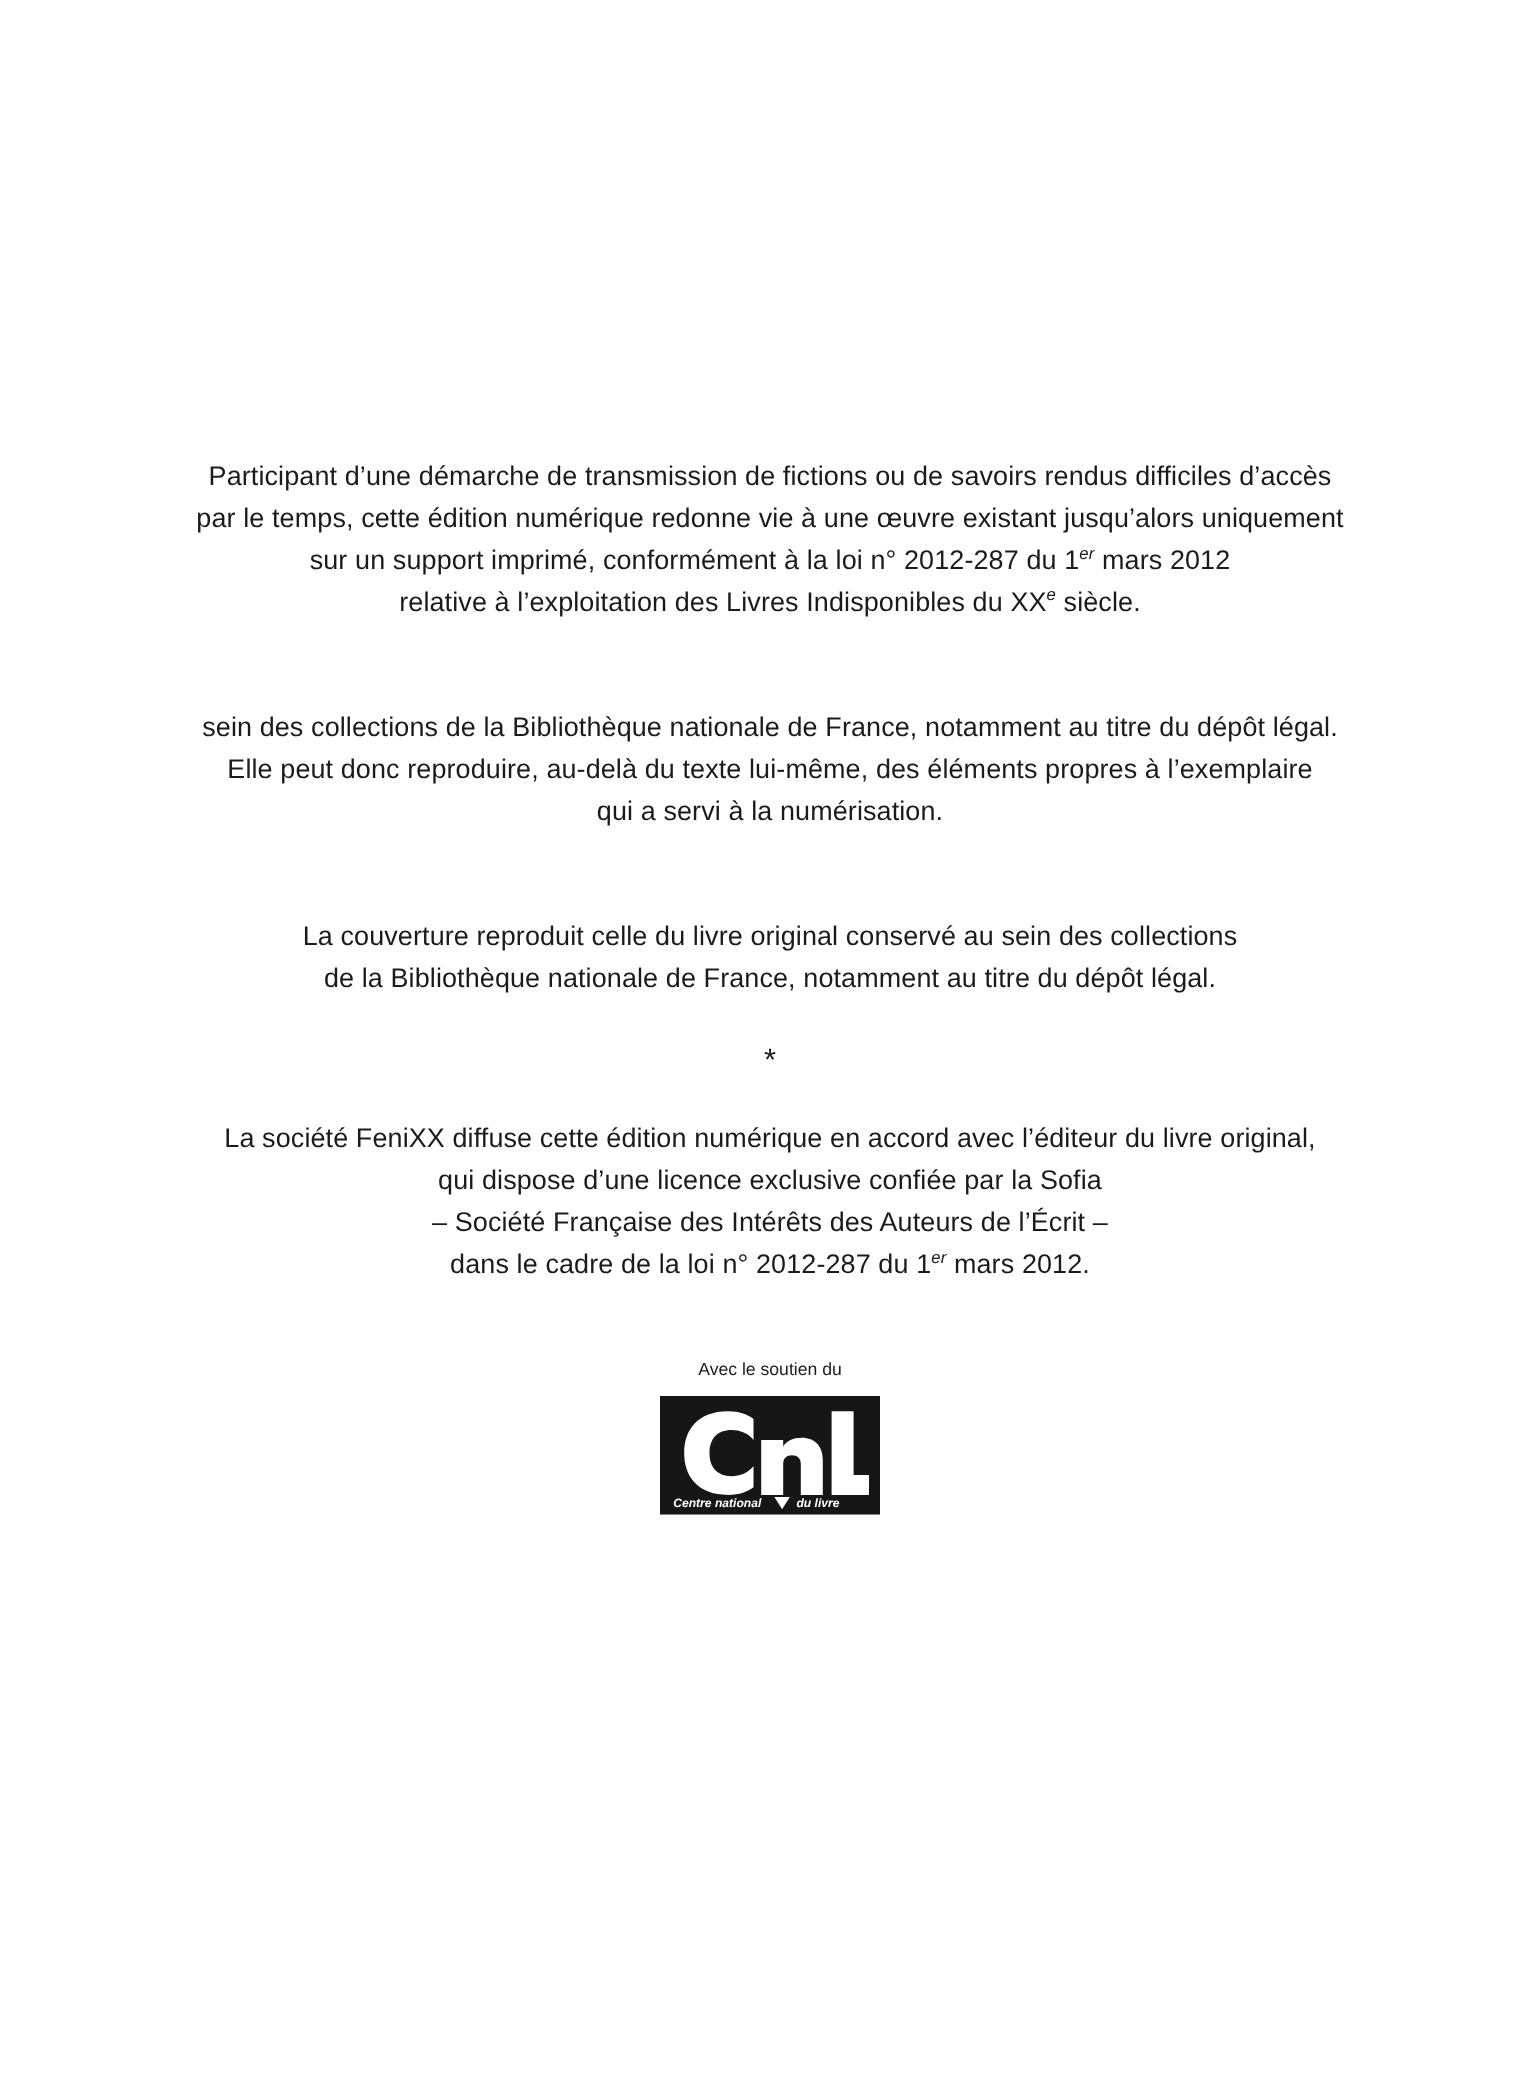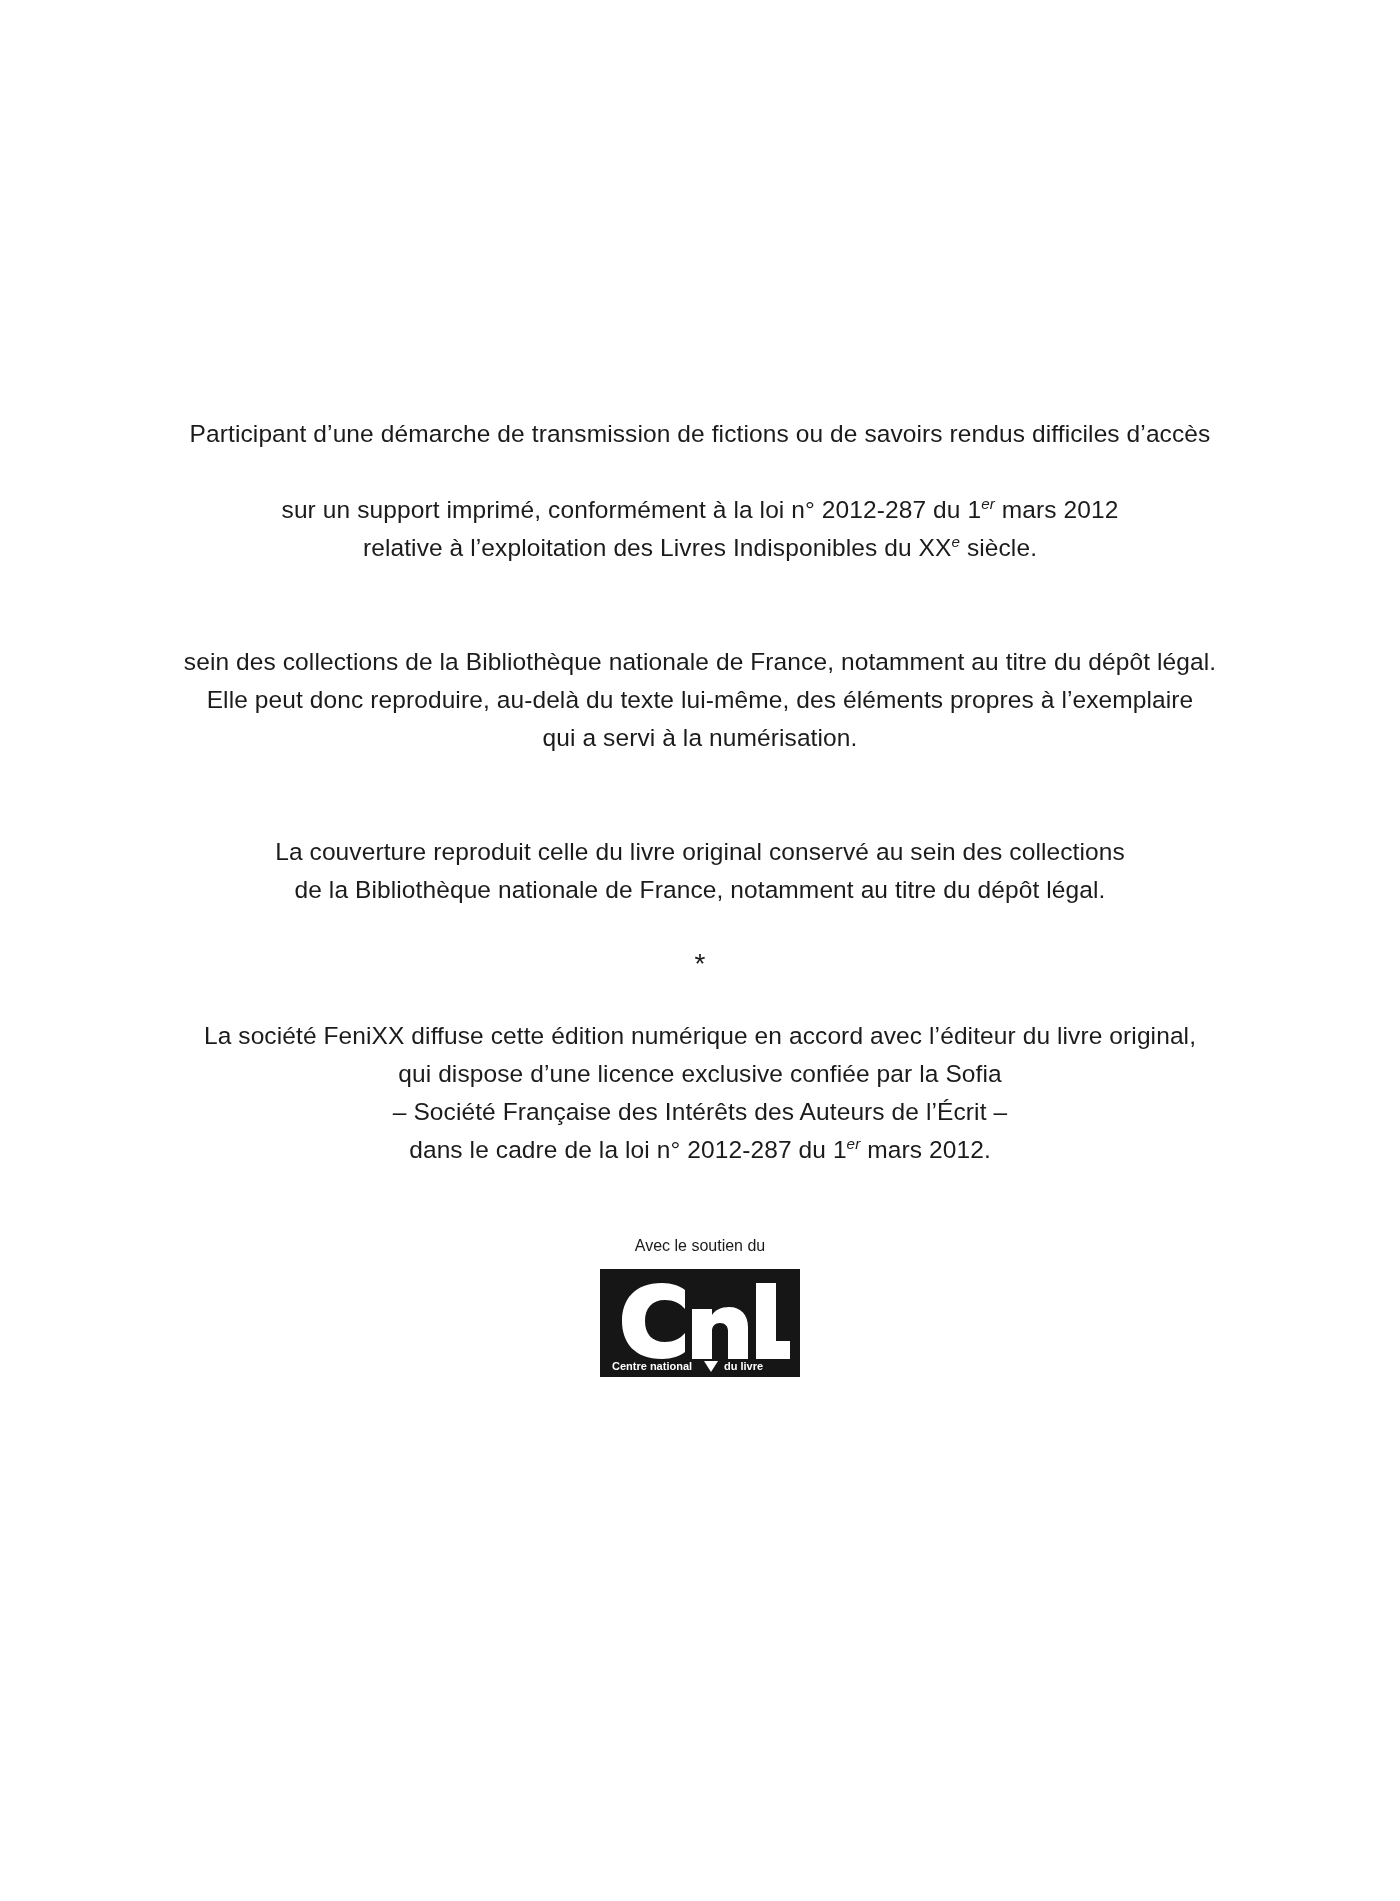--- a/index.html
+++ b/index.html
@@ -77,35 +77,36 @@
     color: #1b1b1b;
     margin: 0 0 8px 0;
     text-align: center;
   }
 
   
   .cnl-logo {
     width: 200px;
     height: 108px;
     position: relative;
+    font-style: italic;
   }
   .cnl-logo svg { display: block; }
 
   .spacer-bottom { flex: 1; }
 </style>
 </head>
 <body>
 
 <div class="page">
 
   <div class="content">
 
     <p class="block">
       <span>Participant d’une démarche de transmission de fictions ou de savoirs rendus difficiles d’accès</span><br>
-      <br>
+      <span>par le temps, cette édition numérique redonne vie à une œuvre existant jusqu’alors uniquement</span><br>
       <span>sur un support imprimé, conformément à la loi n° 2012-287 du 1<sup>er</sup> mars 2012</span><br>
       <span>relative à l’exploitation des Livres Indisponibles du XX<sup>e</sup> siècle.</span>
     </p>
 
     <div class="gap-1"></div>
 
     <p class="block">
       <br>
       <span>sein des collections de la Bibliothèque nationale de France, notamment au titre du dépôt légal.</span><br>
       <span>Elle peut donc reproduire, au-delà du texte lui-même, des éléments propres à l’exemplaire</span><br>

